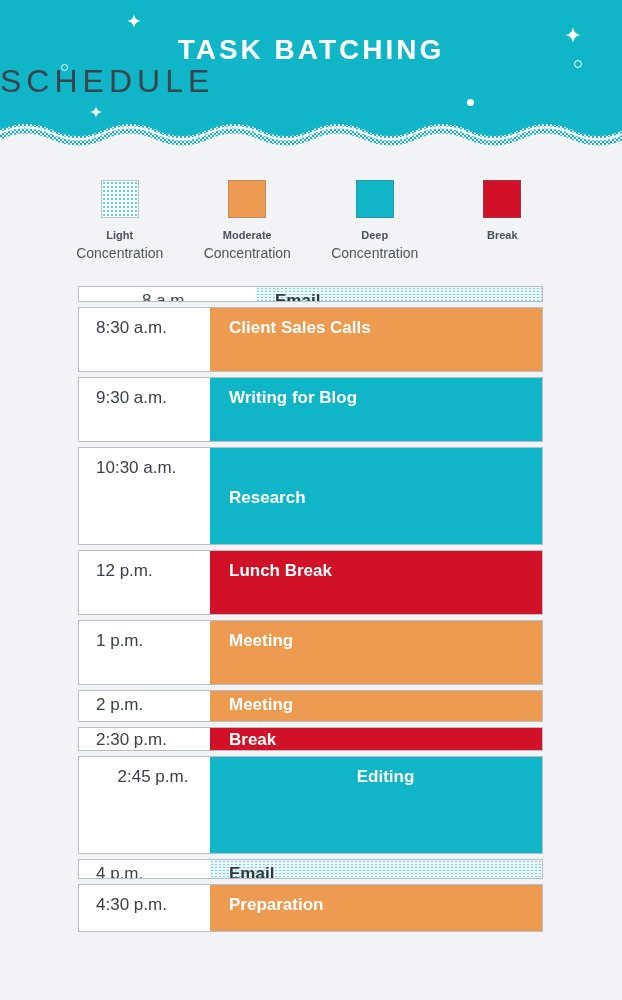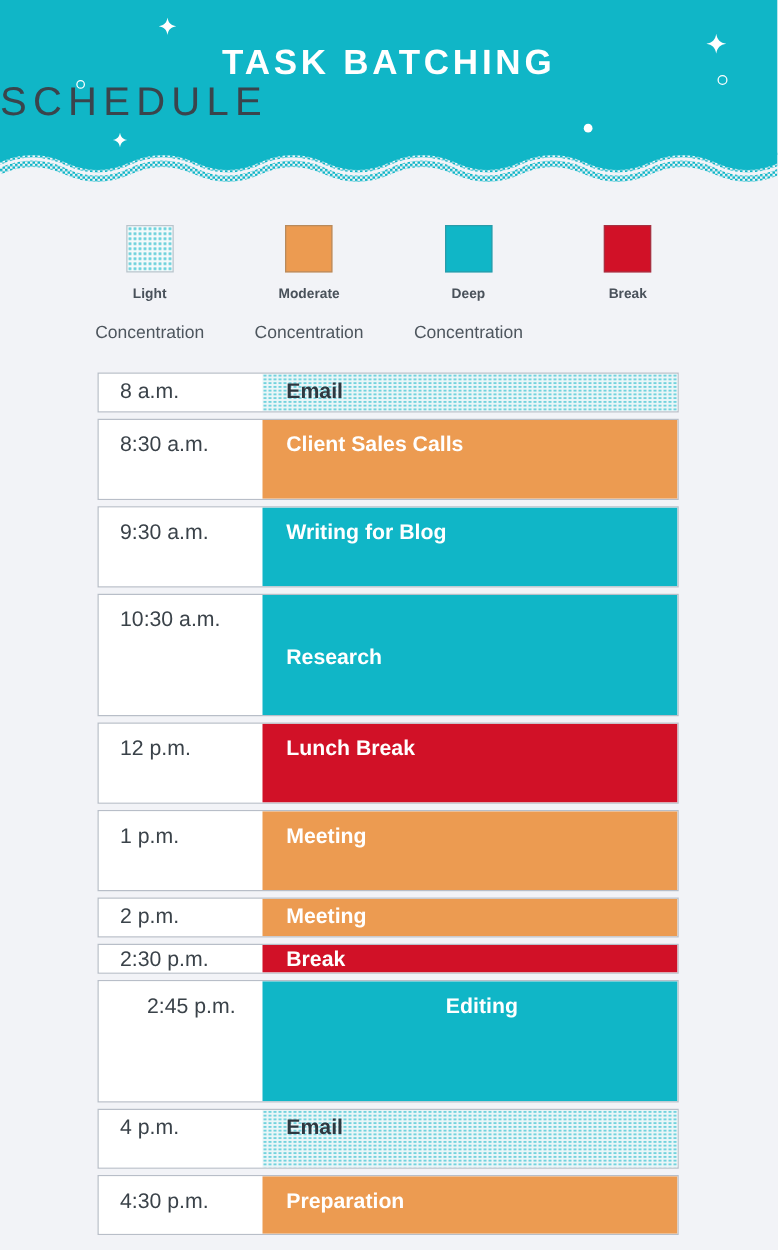--- a/index.html
+++ b/index.html
@@ -36,21 +36,21 @@
   .swatch{width:38px;height:38px;margin:0 auto 11px auto;border:1px solid rgba(90,105,115,.35)}
   .swatch-light{
     background-color:#F3FAFB;border:1px solid #B9C3CC;
     background-image:radial-gradient(rgba(16,182,199,.6) 1px, transparent 1.4px);
     background-size:4px 4px;
   }
   .swatch-moderate{background:var(--orange)}
   .swatch-deep{background:var(--teal)}
   .swatch-break{background:var(--red)}
   .legend-name{font-size:11px;font-weight:bold;color:#49515A;line-height:1.2}
-  .legend-sub{font-size:14px;color:#4E565E;margin-top:15px;line-height:1.2}
+  .legend-sub{font-size:14px;color:#4E565E;margin-top:3px;line-height:1.2}
   
   .schedule{margin:24px 0 0 78px;width:465px}
   .row{
     display:flex;background:#FFFFFF;border:1px solid var(--row-border);
     margin-bottom:5px;overflow:hidden;
   }
   .time-cell{width:131px;flex:none;background:#FFFFFF}
   .time-label{display:block;padding-left:17px;font-size:17px;color:var(--dark);line-height:1.25}
   .task-block{flex:1}
   .task-label{display:block;padding-left:19px;font-size:17px;font-weight:bold;color:#FFFFFF;line-height:1.25}
@@ -126,21 +126,21 @@
     <div class="legend-sub">Concentration</div>
   </div>
   <div class="legend-item">
     <div class="swatch swatch-break"></div>
     <div class="legend-name">Break</div>
     <div class="legend-sub"></div>
   </div>
 </div>
 
 <div class="schedule">
-  <div class="row" style="height: 32px;">
+  <div class="row" style="height: 16px; padding-left: 46px;">
     <div class="time-cell">
       <span class="time-label" style="padding-top: 3px;">8 a.m.</span>
     </div>
     <div class="task-block block-light">
       <span class="task-label" style="padding-top: 3px;">Email</span>
     </div>
   </div>
 
   <div class="row" style="height: 65px;">
     <div class="time-cell">
@@ -207,21 +207,21 @@
 
   <div class="row" style="height: 98px; text-align: center;">
     <div class="time-cell">
       <span class="time-label" style="padding-top: 9px;">2:45 p.m.</span>
     </div>
     <div class="task-block block-deep">
       <span class="task-label" style="padding-top: 9px;">Editing</span>
     </div>
   </div>
 
-  <div class="row" style="height: 48px;">
+  <div class="row" style="height: 20px;">
     <div class="time-cell">
       <span class="time-label" style="padding-top: 3px;">4 p.m.</span>
     </div>
     <div class="task-block block-light">
       <span class="task-label" style="padding-top: 3px;">Email</span>
     </div>
   </div>
 
   <div class="row" style="height: 48px;">
     <div class="time-cell">

